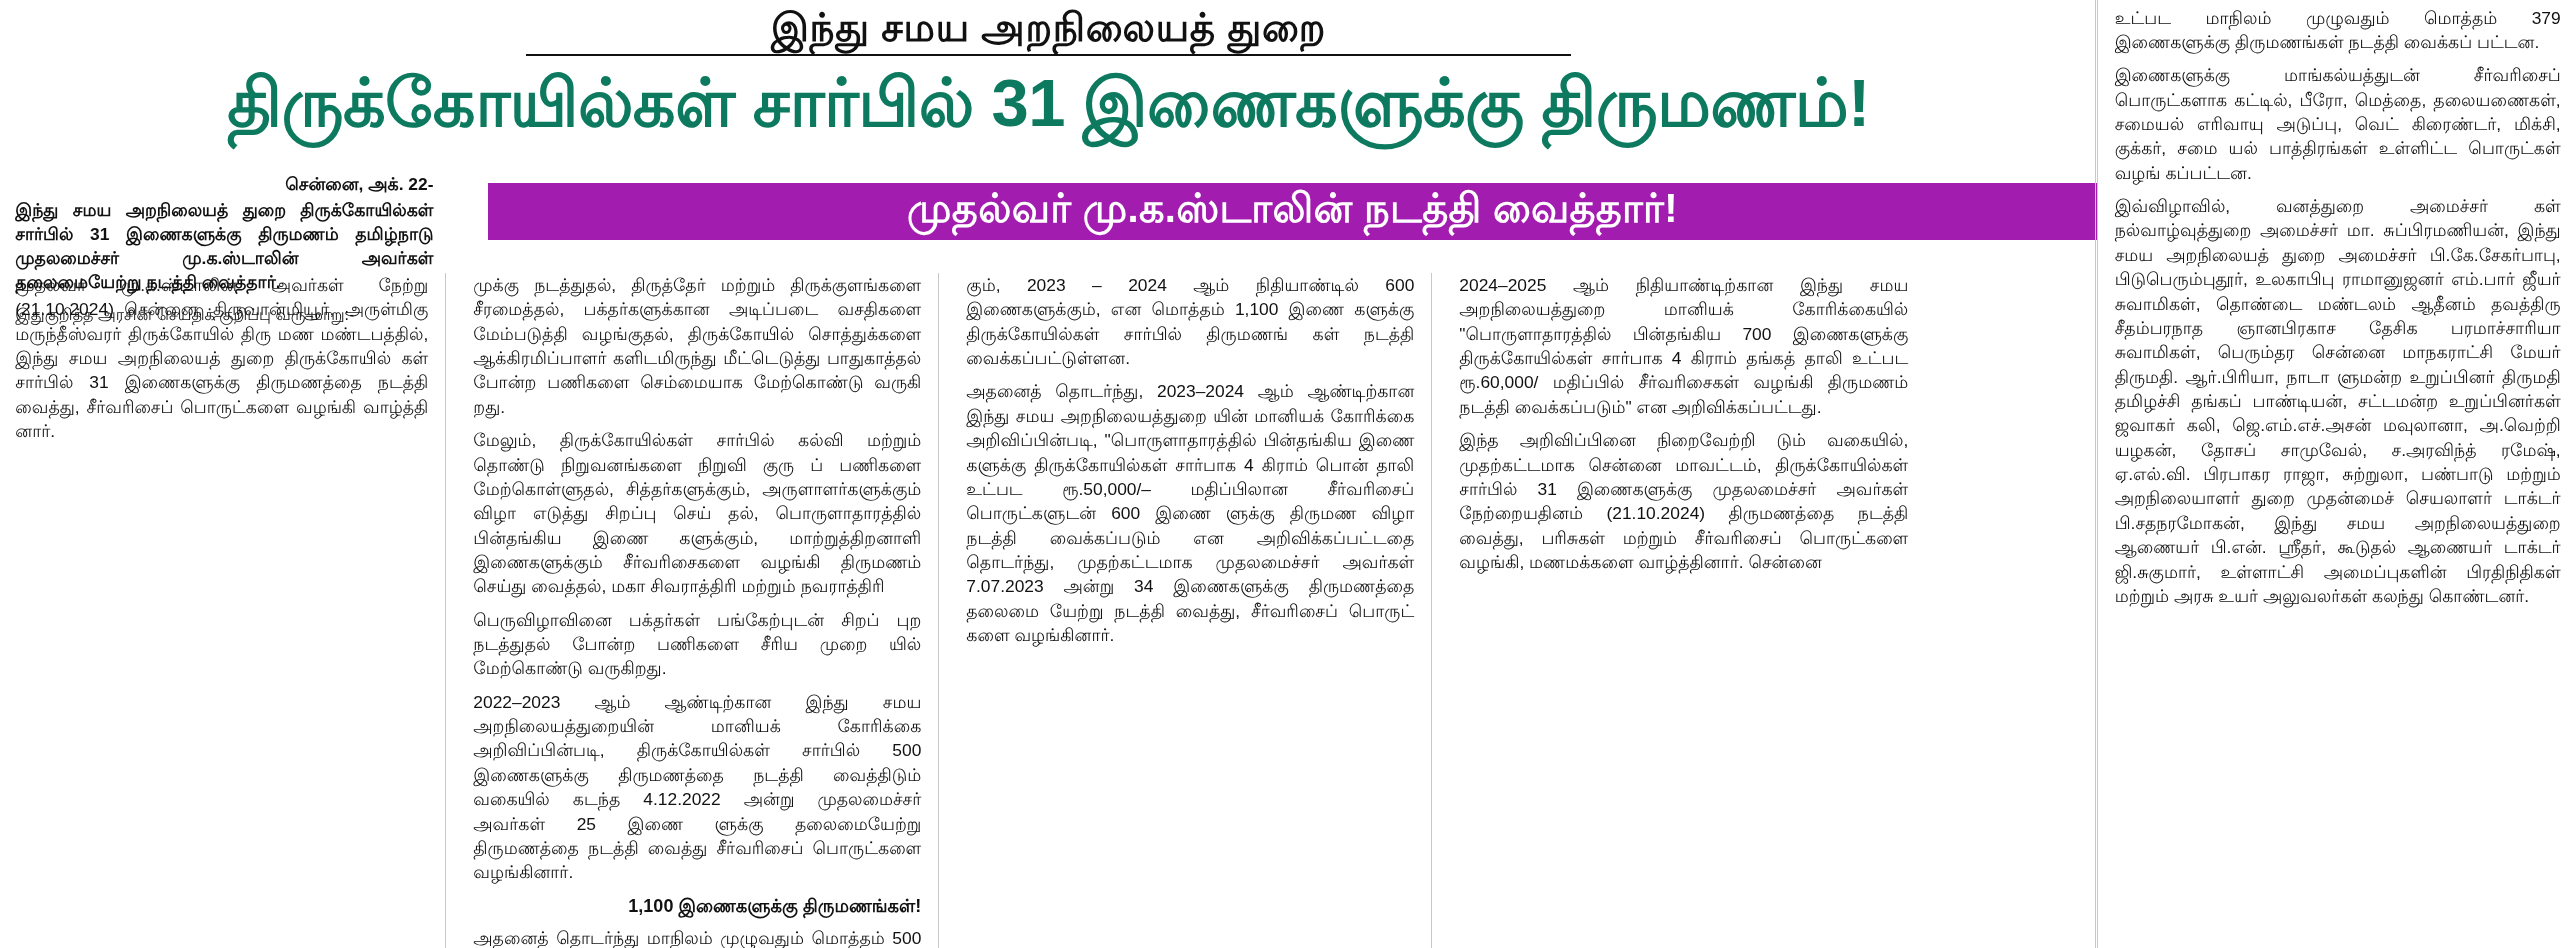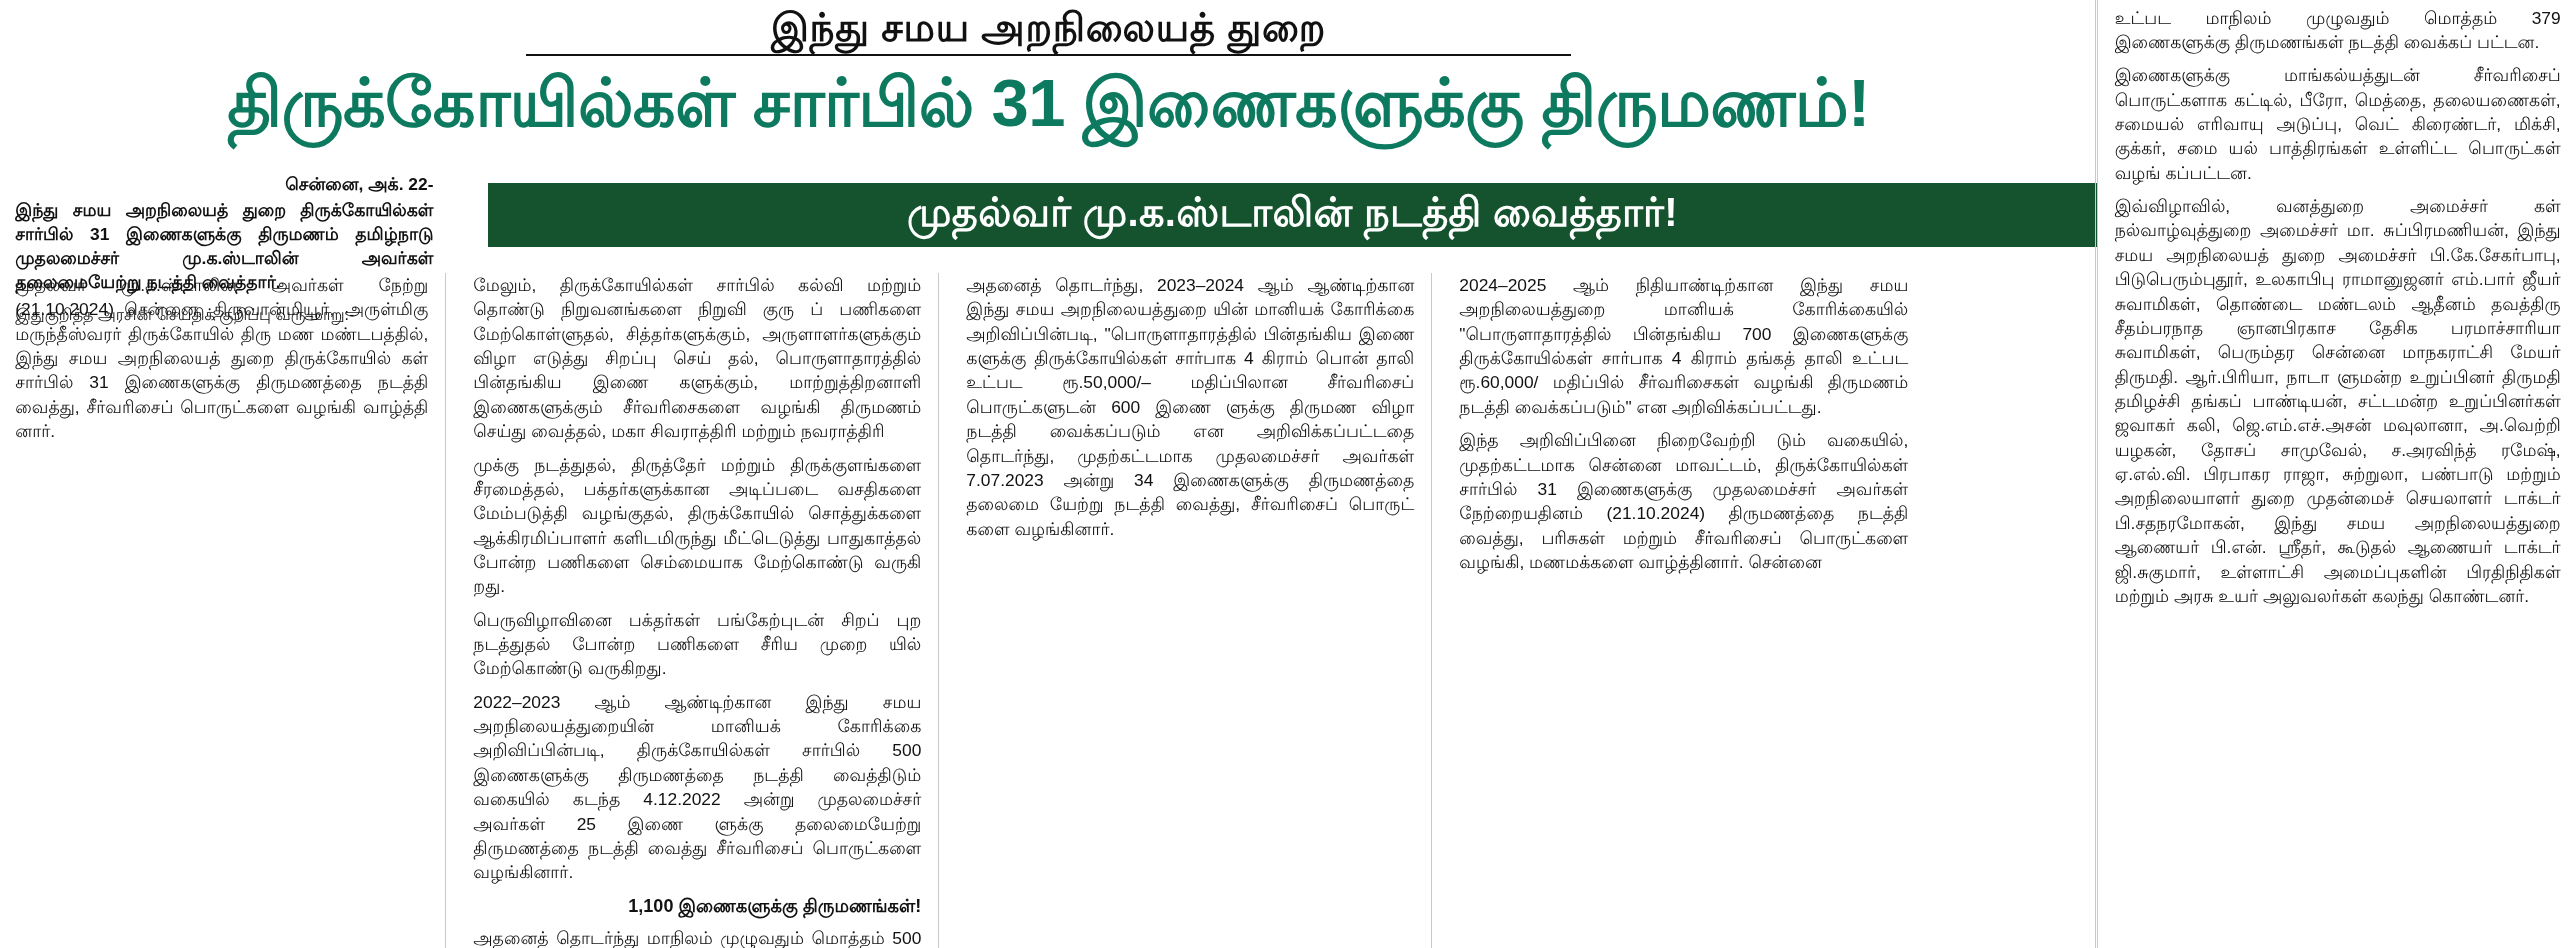--- a/index.html
+++ b/index.html
@@ -53,22 +53,22 @@
     margin-top:8.4px;
     white-space:nowrap;
     letter-spacing:-0.7px;
   }
 
   .pink-band{
     position:absolute;
     left:488px;
     top:183px;
     width:1609px;
-    height:64px;
-    background:#14532d;
+    height:57px;
+    background:#a21caf;
     display:flex;
     align-items:center;
     justify-content:center;
   }
   .pink-band .band-text{
     color:#ffffff;
     font-size:40px;
     font-weight:bold;
     letter-spacing:0.3px;
     white-space:nowrap;
@@ -185,29 +185,30 @@
       <div class="lead-tail">இதுகுறித்த அரசின் செய்திக் குறிப்பு வரு மாறு:-</div>
     </div>
 
     <div class="cols">
 
       <div class="col first">
         <p>முதல்வர் மு.க.ஸ்டாலின் அவர்கள் நேற்று (21.10.2024) சென்னை, திருவான்மியூர், அருள்மிகு மருந்தீஸ்வரர் திருக்கோயில் திரு மண மண்டபத்தில், இந்து சமய அறநிலையத் துறை திருக்கோயில் கள் சார்பில் 31 இணைகளுக்கு திருமணத்தை நடத்தி வைத்து, சீர்வரிசைப் பொருட்களை வழங்கி வாழ்த்தி னார்.</p>
       </div>
 
       <div class="col">
+        <p>முக்கு நடத்துதல், திருத்தேர் மற்றும் திருக்குளங்களை சீரமைத்தல், பக்தர்களுக்கான அடிப்படை வசதிகளை மேம்படுத்தி வழங்குதல், திருக்கோயில் சொத்துக்களை ஆக்கிரமிப்பாளர் களிடமிருந்து மீட்டெடுத்து பாதுகாத்தல் போன்ற பணிகளை செம்மையாக மேற்கொண்டு வருகி றது.</p>
         <p>மேலும், திருக்கோயில்கள் சார்பில் கல்வி மற்றும் தொண்டு நிறுவனங்களை நிறுவி குரு ப் பணிகளை மேற்கொள்ளுதல், சித்தர்களுக்கும், அருளாளர்களுக்கும் விழா எடுத்து சிறப்பு செய் தல், பொருளாதாரத்தில் பின்தங்கிய இணை களுக்கும், மாற்றுத்திறனாளி இணைகளுக்கும் சீர்வரிசைகளை வழங்கி திருமணம் செய்து வைத்தல், மகா சிவராத்திரி மற்றும் நவராத்திரி</p>
-        <p>முக்கு நடத்துதல், திருத்தேர் மற்றும் திருக்குளங்களை சீரமைத்தல், பக்தர்களுக்கான அடிப்படை வசதிகளை மேம்படுத்தி வழங்குதல், திருக்கோயில் சொத்துக்களை ஆக்கிரமிப்பாளர் களிடமிருந்து மீட்டெடுத்து பாதுகாத்தல் போன்ற பணிகளை செம்மையாக மேற்கொண்டு வருகி றது.</p>
         <p>பெருவிழாவினை பக்தர்கள் பங்கேற்புடன் சிறப் புற நடத்துதல் போன்ற பணிகளை சீரிய முறை யில் மேற்கொண்டு வருகிறது.</p>
         <p>2022–2023 ஆம் ஆண்டிற்கான இந்து சமய அறநிலையத்துறையின் மானியக் கோரிக்கை அறிவிப்பின்படி, திருக்கோயில்கள் சார்பில் 500 இணைகளுக்கு திருமணத்தை நடத்தி வைத்திடும் வகையில் கடந்த 4.12.2022 அன்று முதலமைச்சர் அவர்கள் 25 இணை ளுக்கு தலைமையேற்று திருமணத்தை நடத்தி வைத்து சீர்வரிசைப் பொருட்களை வழங்கினார்.</p>
         <p class="subhead">1,100 இணைகளுக்கு திருமணங்கள்!</p>
         <p>அதனைத் தொடர்ந்து மாநிலம் முழுவதும் மொத்தம் 500 இணைகளுக்கு திருமணங்கள் நடத்தி வைக்கப்பட்டன.</p>
       </div>
 
       <div class="col">
+        <p>கும், 2023 – 2024 ஆம் நிதியாண்டில் 600 இணைகளுக்கும், என மொத்தம் 1,100 இணை களுக்கு திருக்கோயில்கள் சார்பில் திருமணங் கள் நடத்தி வைக்கப்பட்டுள்ளன.</p>
         <p>அதனைத் தொடர்ந்து, 2023–2024 ஆம் ஆண்டிற்கான இந்து சமய அறநிலையத்துறை யின் மானியக் கோரிக்கை அறிவிப்பின்படி, "பொருளாதாரத்தில் பின்தங்கிய இணை களுக்கு திருக்கோயில்கள் சார்பாக 4 கிராம் பொன் தாலி உட்பட ரூ.50,000/– மதிப்பிலான சீர்வரிசைப் பொருட்களுடன் 600 இணை ளுக்கு திருமண விழா நடத்தி வைக்கப்படும் என அறிவிக்கப்பட்டதை தொடர்ந்து, முதற்கட்டமாக முதலமைச்சர் அவர்கள் 7.07.2023 அன்று 34 இணைகளுக்கு திருமணத்தை தலைமை யேற்று நடத்தி வைத்து, சீர்வரிசைப் பொருட் களை வழங்கினார்.</p>
       </div>
 
       <div class="col last">
         <p>2024–2025 ஆம் நிதியாண்டிற்கான இந்து சமய அறநிலையத்துறை மானியக் கோரிக்கையில் "பொருளாதாரத்தில் பின்தங்கிய 700 இணைகளுக்கு திருக்கோயில்கள் சார்பாக 4 கிராம் தங்கத் தாலி உட்பட ரூ.60,000/ மதிப்பில் சீர்வரிசைகள் வழங்கி திருமணம் நடத்தி வைக்கப்படும்" என அறிவிக்கப்பட்டது.</p>
         <p>இந்த அறிவிப்பினை நிறைவேற்றி டும் வகையில், முதற்கட்டமாக சென்னை மாவட்டம், திருக்கோயில்கள் சார்பில் 31 இணைகளுக்கு முதலமைச்சர் அவர்கள் நேற்றையதினம் (21.10.2024) திருமணத்தை நடத்தி வைத்து, பரிசுகள் மற்றும் சீர்வரிசைப் பொருட்களை வழங்கி, மணமக்களை வாழ்த்தினார். சென்னை</p>
       </div>
 
     </div>
   </div>

